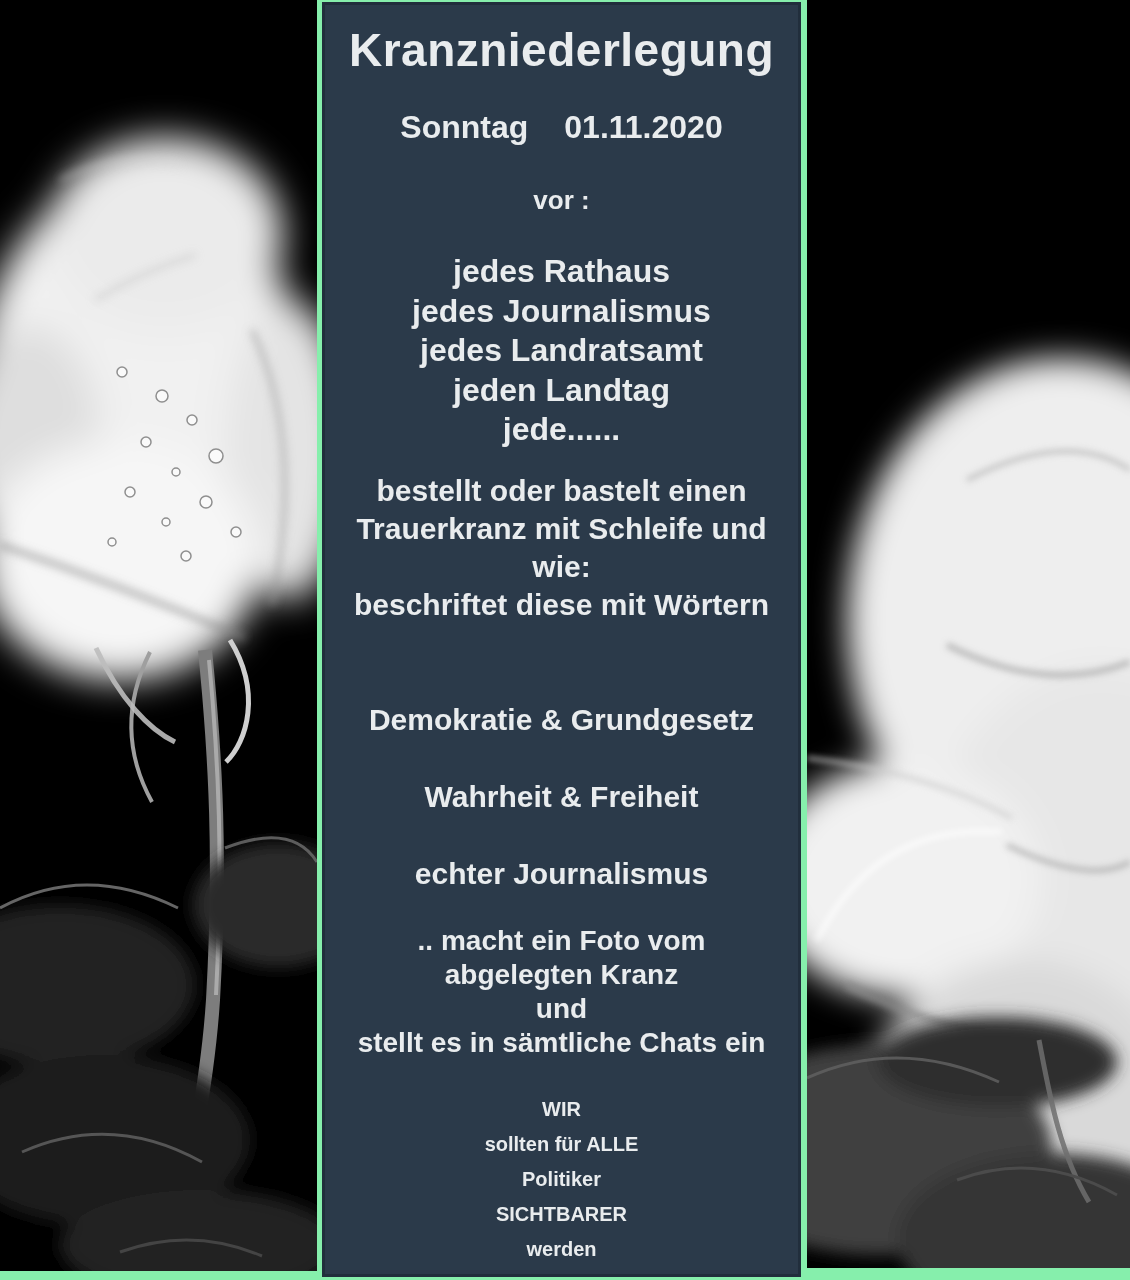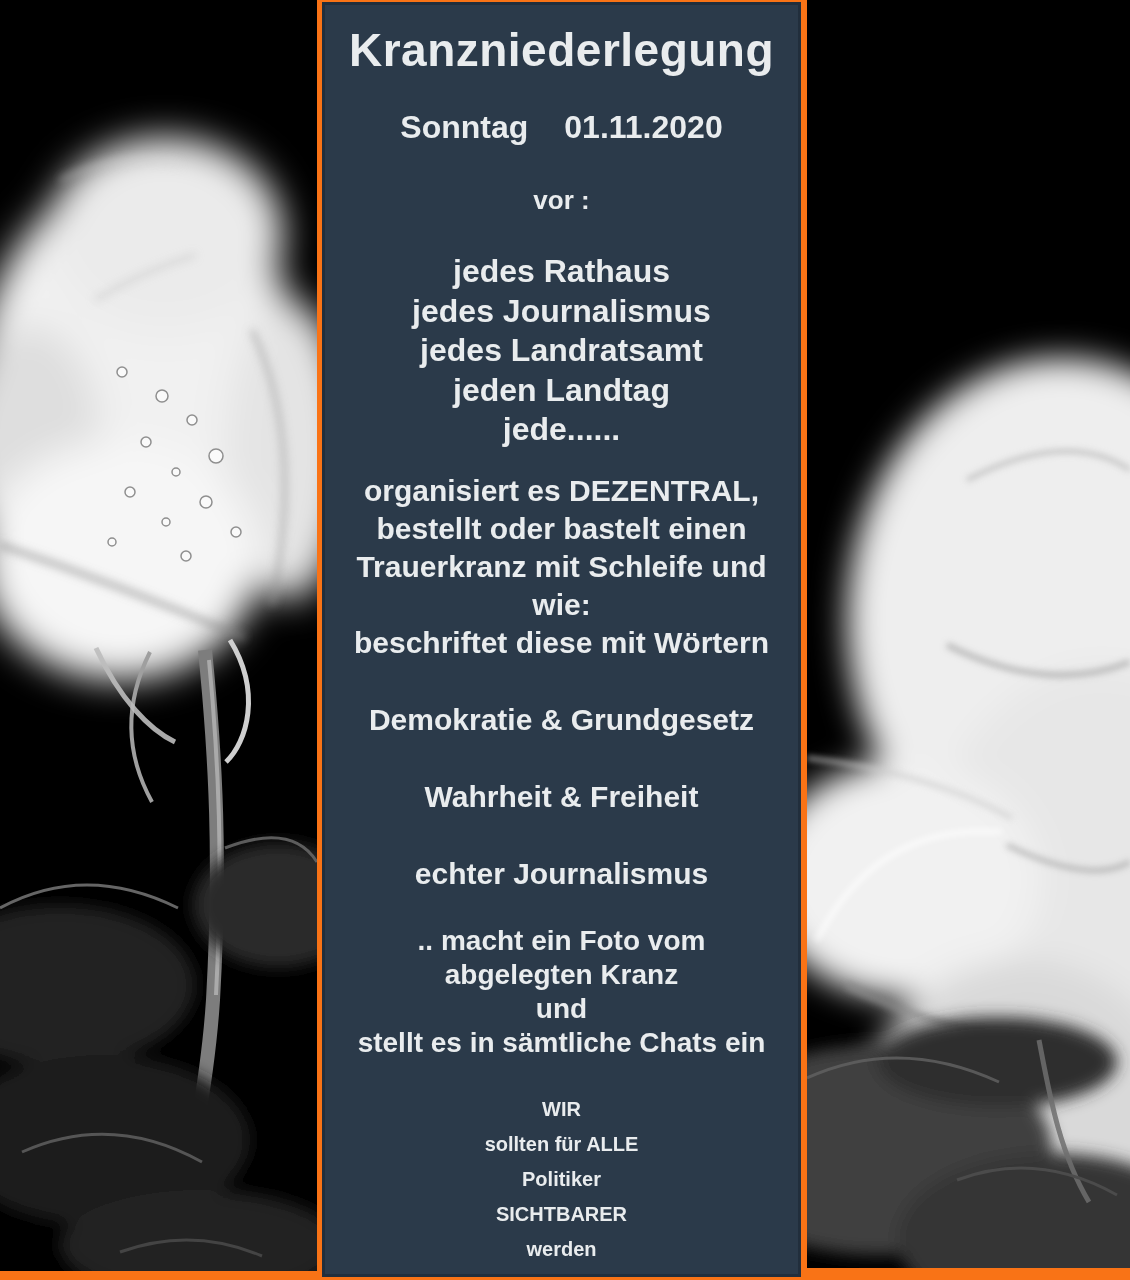--- a/index.html
+++ b/index.html
@@ -2,21 +2,21 @@
 <html><head>
 <meta charset="utf-8">
 <style>
   html,body{margin:0;padding:0;}
   body{
     width:1130px;height:1280px;
     background:#ffffff;
     font-family:"Liberation Sans", sans-serif;
     overflow:hidden;
   }
-  .composition{position:relative;width:1130px;height:1280px;background:#f97316;}
+  .composition{position:relative;width:1130px;height:1280px;background:#86efac;}
   .photo{position:absolute;top:0;background:#000;overflow:hidden;}
   .photo svg{display:block;}
   .photo-left{left:0;width:317px;height:1271px;}
   .photo-right{left:807px;width:323px;height:1268px;}
   .panel{
     position:absolute;left:322px;top:2px;width:479px;height:1275px;
     background:#2b3a4a;
     box-shadow:inset 0 0 0 3px rgba(15,25,35,.35);
     color:#e9ecee;
     text-align:center;
@@ -118,21 +118,20 @@
 
     <div class="block locations">
       <div>jedes Rathaus</div>
       <div>jedes Journalismus</div>
       <div>jedes Landratsamt</div>
       <div>jeden Landtag</div>
       <div>jede......</div>
     </div>
 
     <div class="block organize">
-      <div>organisiert es DEZENTRAL,</div>
       <div>bestellt oder bastelt einen</div>
       <div>Trauerkranz mit Schleife und</div>
       <div>wie:</div>
       <div>beschriftet diese mit Wörtern</div>
     </div>
 
     <div class="block keywords">
       <div class="kw">Demokratie &amp; Grundgesetz</div>
       <div class="kw">Wahrheit &amp; Freiheit</div>
       <div class="kw">echter Journalismus</div>

